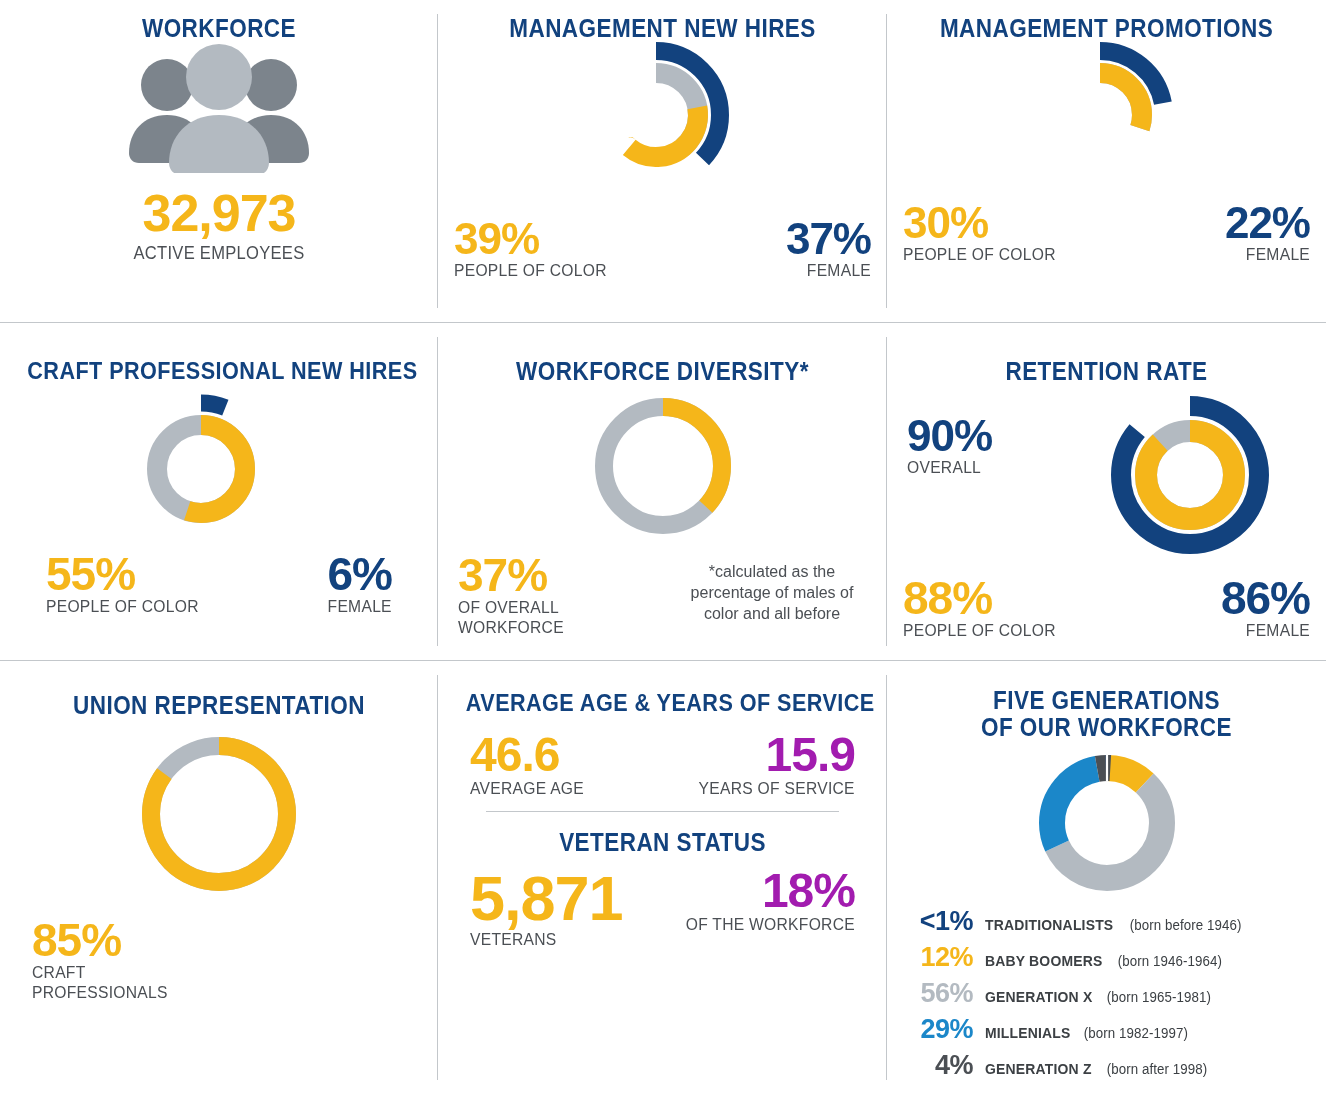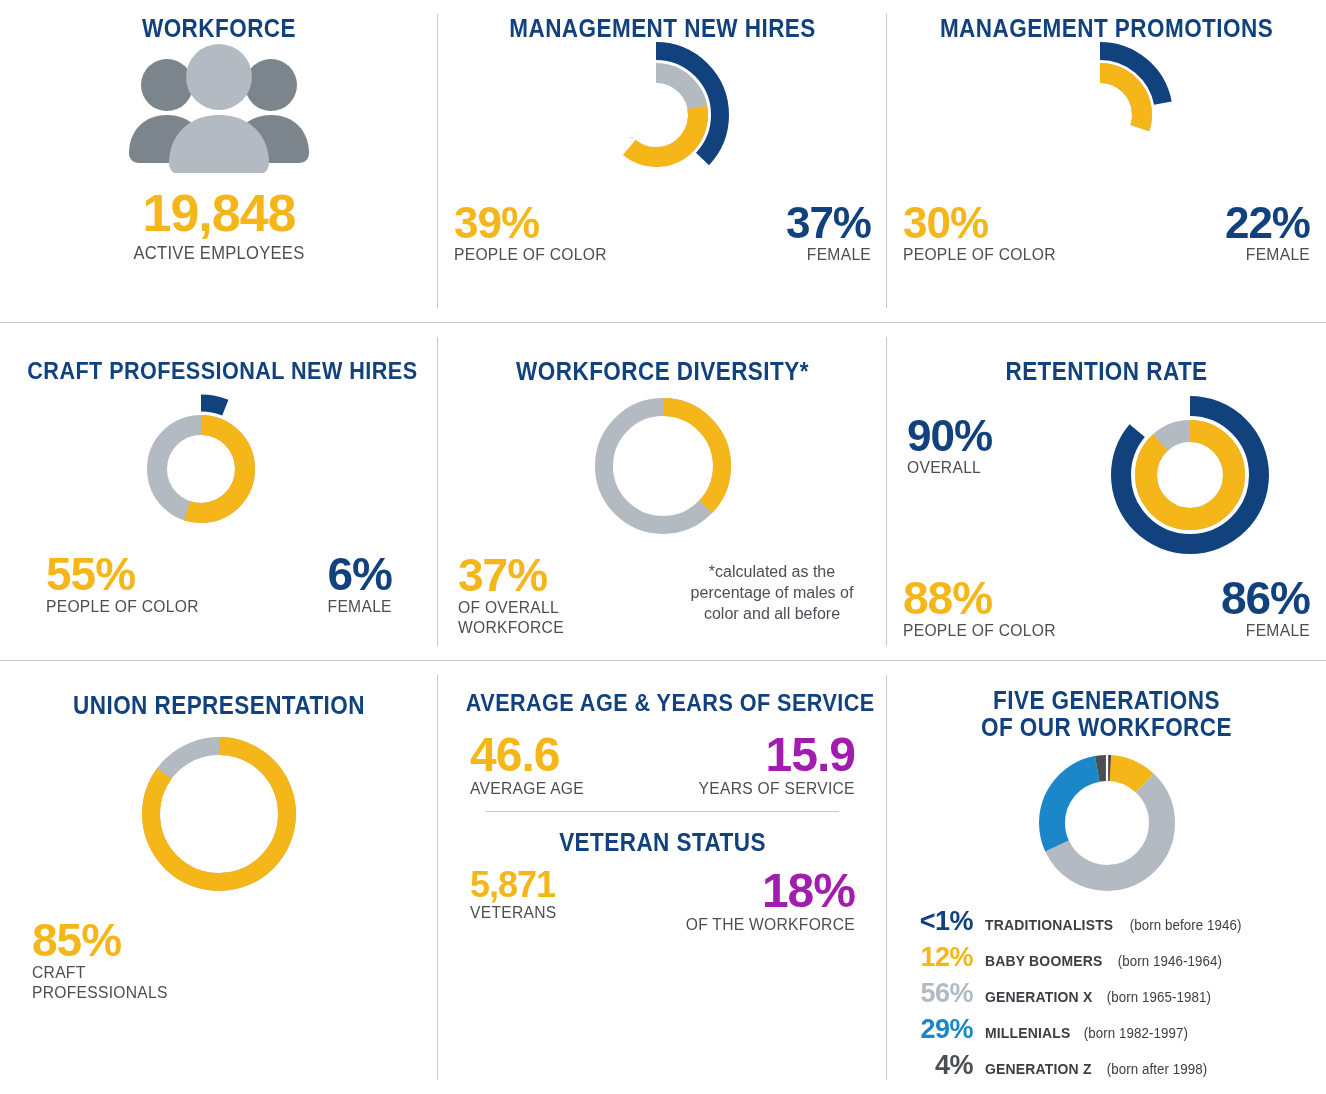--- a/index.html
+++ b/index.html
@@ -106,41 +106,41 @@
         <g fill="#7c848c">
           <circle cx="152" cy="42" r="26"></circle>
           <path d="M152 72c24 0 38 17 38 38 0 6-4 10-10 10h-56c-6 0-10-4-10-10 0-21 14-38 38-38z"></path>
         </g>
         <g fill="#b3bac1">
           <circle cx="100" cy="34" r="33"></circle>
           <path d="M100 72c-32 0-50 22-50 48 0 7 5 12 12 12h76c7 0 12-5 12-12 0-26-18-48-50-48z"></path>
         </g>
       </svg>
       <div style="text-align:center;margin-top:14px">
-        <div class="big y" style="font-size:52px">19,848</div>
+        <div class="big y" style="font-size:52px">32,973</div>
         <div class="cap" style="margin-top:4px;font-size:18px">ACTIVE EMPLOYEES</div>
       </div>
     </div>
   </div>
 
   <div class="cell bl">
     <div style="padding-top:14px">
       <div class="panel-title">MANAGEMENT NEW HIRES</div>
       <svg class="donut" width="170" height="140" viewBox="0 0 170 140">
 
         <g transform="translate(78,72)">
           <circle r="42" fill="none" stroke="#b3bac1" stroke-width="20" stroke-dasharray="102.9 161.0" stroke-dashoffset="0" transform="rotate(-90)"></circle>
           <circle r="42" fill="none" stroke="#f5b61a" stroke-width="20" stroke-dasharray="102.9 161.0" stroke-dashoffset="-161.0" transform="rotate(-90) rotate(219.6)"></circle>
         </g>
 
         <g transform="translate(78,72)">
           <circle r="64" fill="none" stroke="#12427e" stroke-width="18" stroke-dasharray="148.8 253.2" transform="rotate(-90)"></circle>
         </g>
       </svg>
-      <div class="row-flex" style="margin-top:18px;padding:0 10px">
+      <div class="row-flex" style="margin-top:34px;padding:0 10px">
         <div class="stat-l">
           <div class="big y">39%</div>
           <div class="cap" style="transform-origin:left">PEOPLE OF COLOR</div>
         </div>
         <div class="stat-r">
           <div class="big b">37%</div>
           <div class="cap" style="transform-origin:right">FEMALE</div>
         </div>
       </div>
     </div>
@@ -274,21 +274,21 @@
         </div>
         <div class="stat-r">
           <div class="big g" style="font-size:48px">15.9</div>
           <div class="cap" style="transform-origin:right">YEARS OF SERVICE</div>
         </div>
       </div>
       <div class="hr-thin"></div>
       <div class="panel-title" style="margin-top:16px">VETERAN STATUS</div>
       <div class="row-flex" style="margin-top:10px;padding:0 26px">
         <div class="stat-l">
-          <div class="big y" style="font-size:36px">5,871</div>
+          <div class="big y" style="font-size:63px">5,871</div>
           <div class="cap" style="transform-origin:left">VETERANS</div>
         </div>
         <div class="stat-r">
           <div class="big g" style="font-size:48px">18%</div>
           <div class="cap" style="transform-origin:right">OF THE WORKFORCE</div>
         </div>
       </div>
     </div>
   </div>
 

